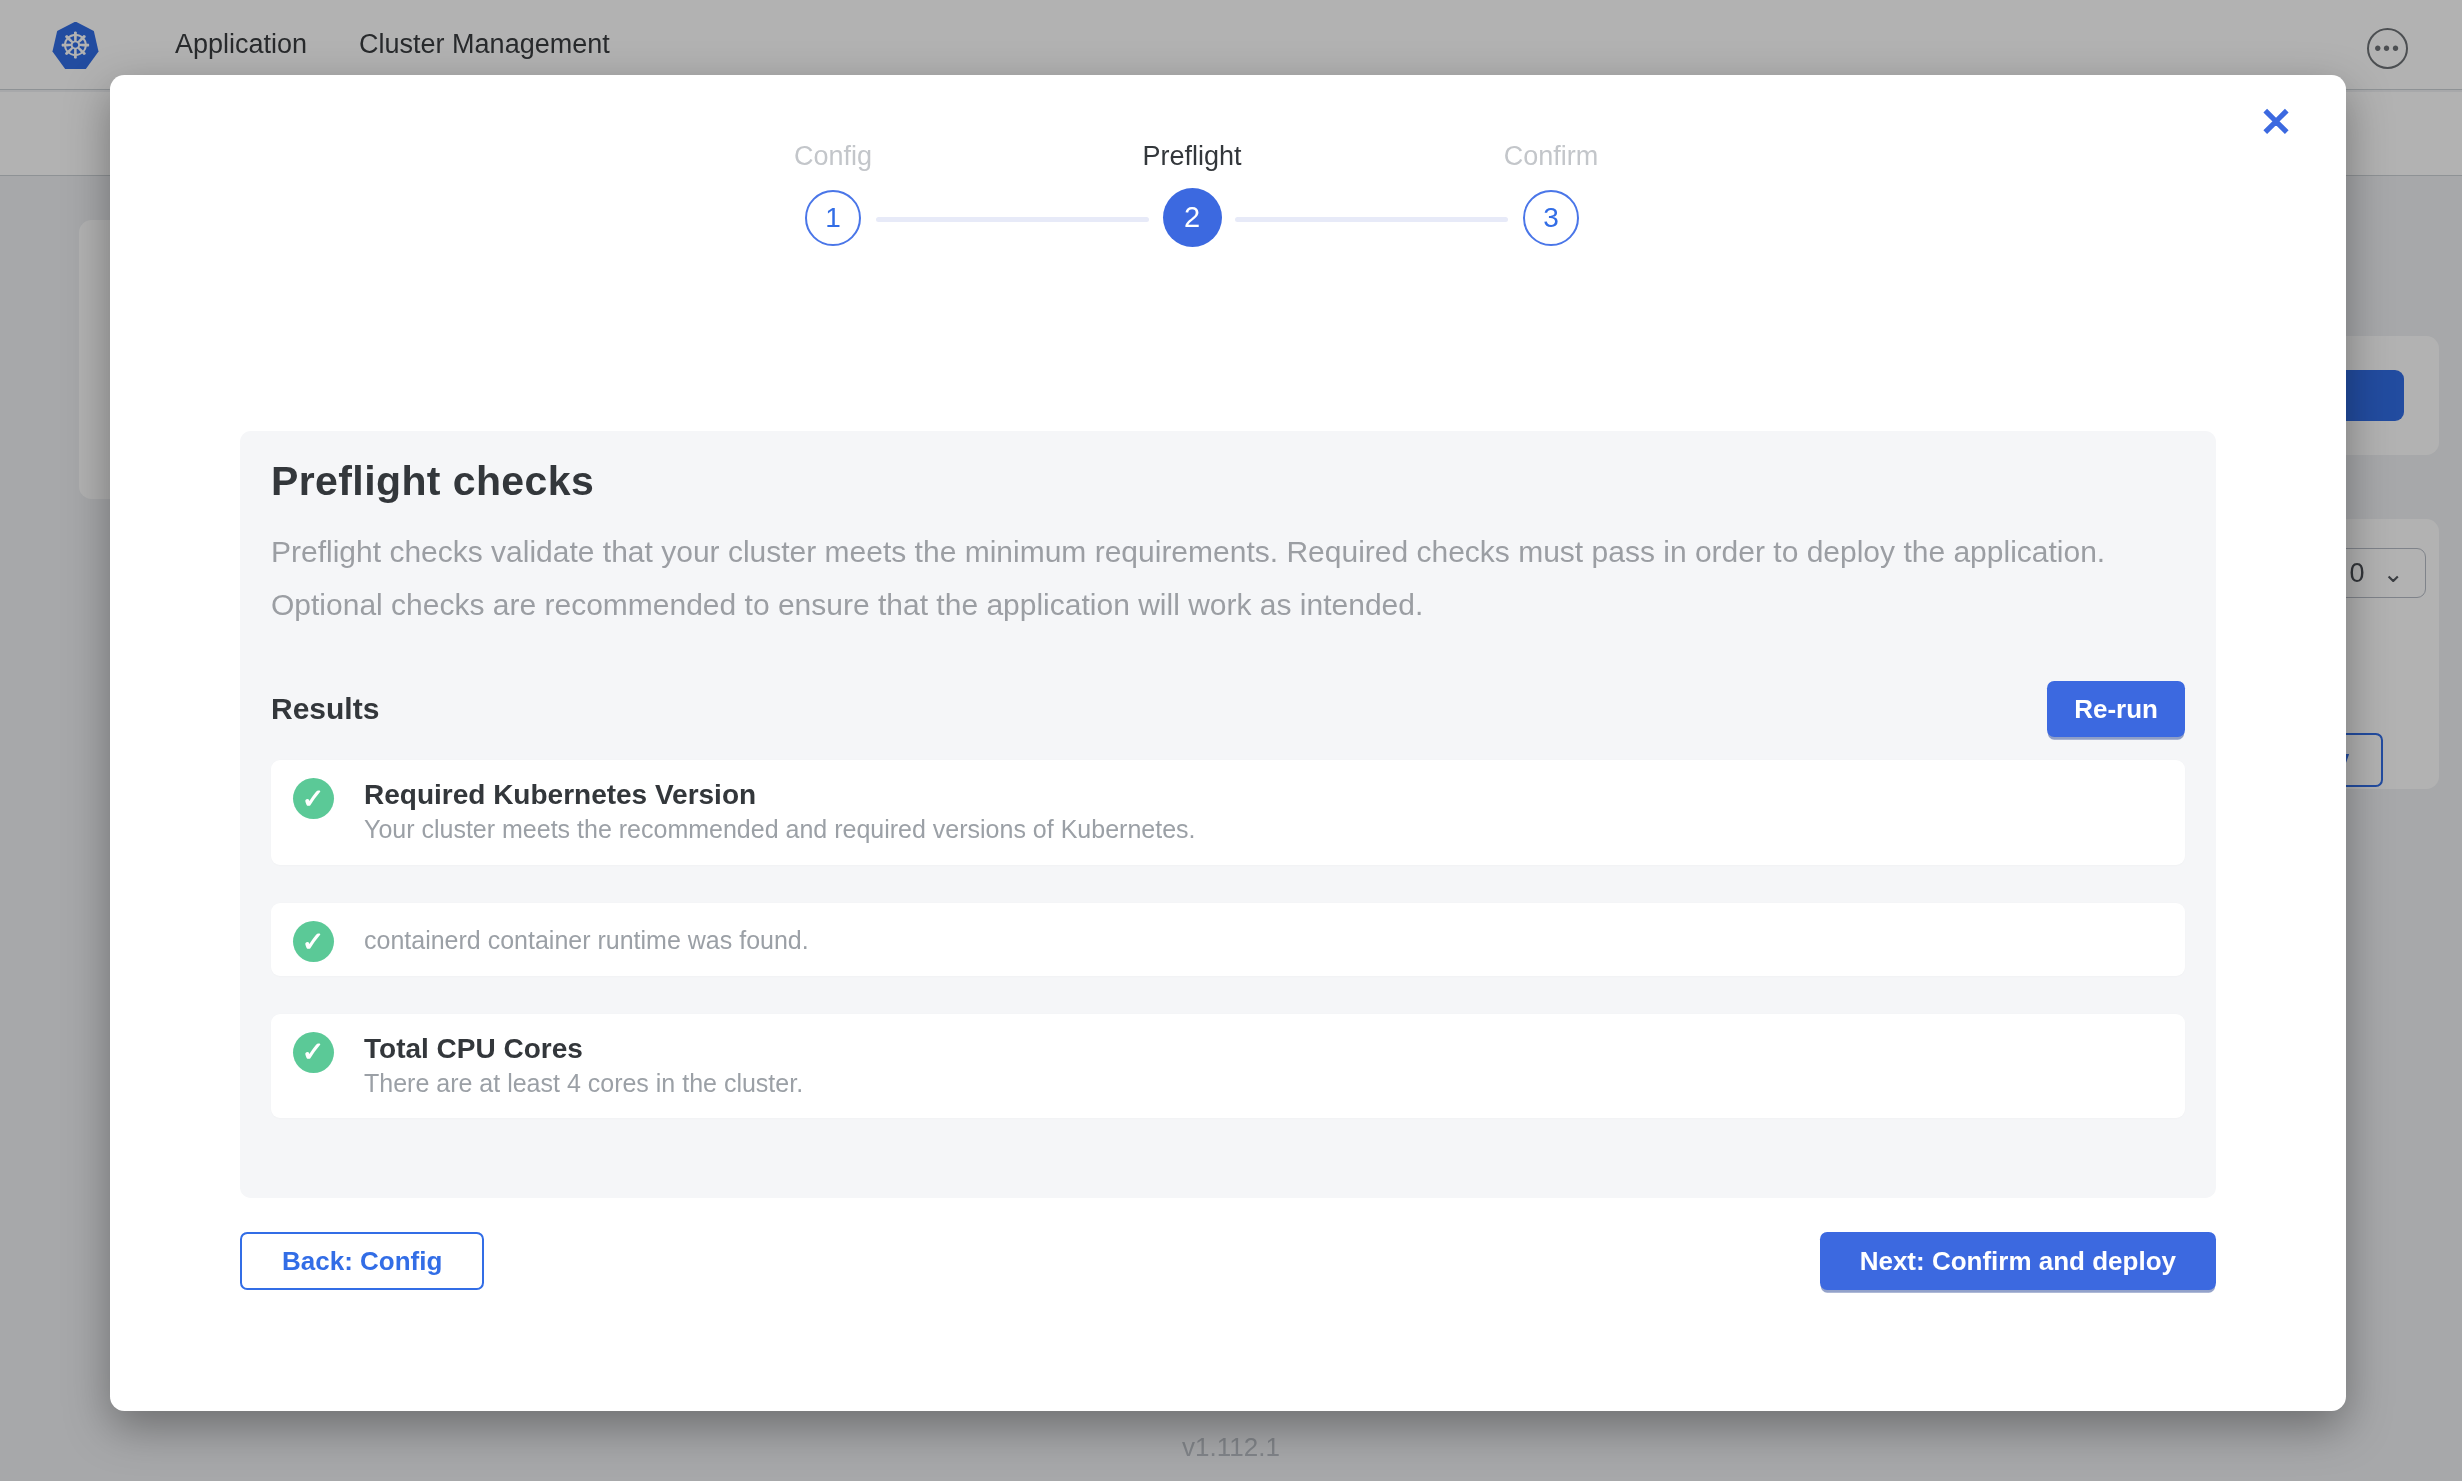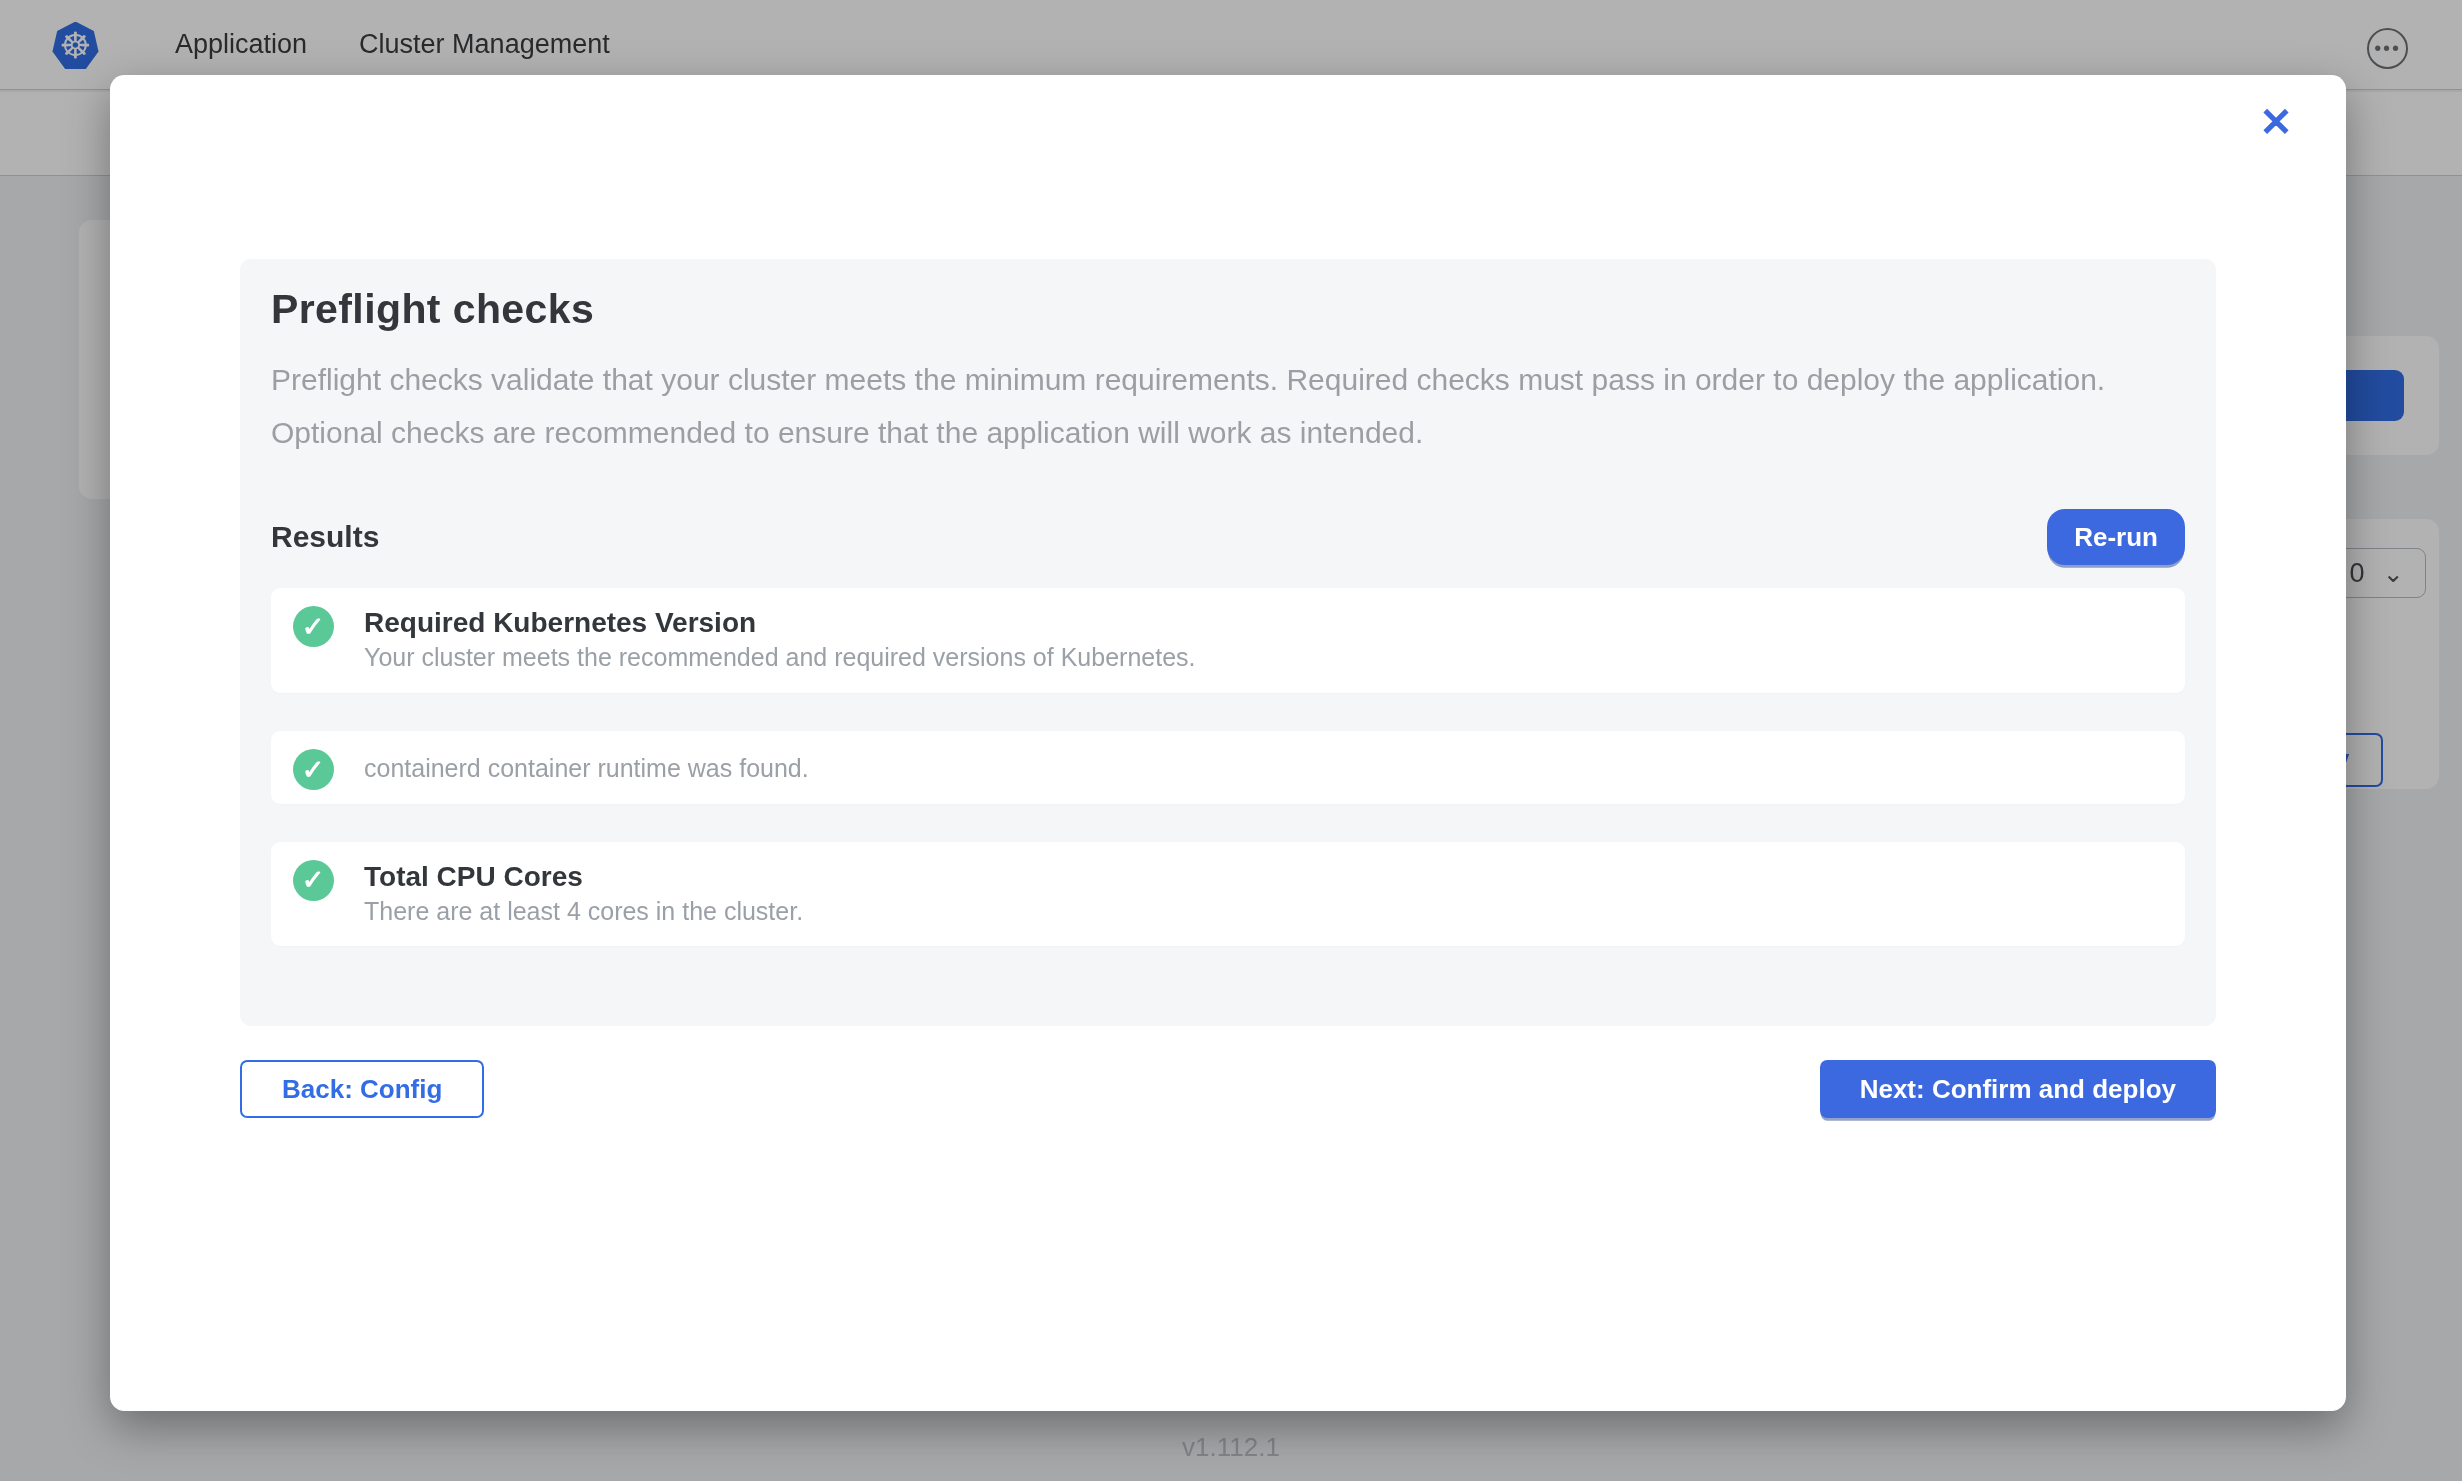--- a/index.html
+++ b/index.html
@@ -64,21 +64,21 @@
            padding:27px 31px 32px 31px; }
   .panel h1 { font-size:41px; font-weight:700; color:#33373b; letter-spacing:0.4px; }
   .panel .desc { margin-top:20px; max-width:1905px; font-size:30px; line-height:53px; color:#9b9ea3; }
   .results-row { margin-top:50px; display:flex; align-items:center; justify-content:space-between; }
   .results-row h2 { font-size:30px; font-weight:700; color:#33373b; }
 
   .btn { border:none; border-radius:7.2px; font-family:"Liberation Sans", sans-serif; font-weight:700;
          font-size:26px; cursor:pointer; }
   .btn-primary { background:#3c69e0; color:#ffffff; box-shadow:0 3.6px 0 -0.9px rgba(40,70,150,0.5); }
   .btn-outline { background:#ffffff; color:#326de6; border:2.7px solid #326de6; }
-  .rerun { height:56px; padding:0 27px;border-radius:18px; }
+  .rerun { height:56px; padding:0 27px; }
 
   .check-card { position:relative; background:#ffffff; border-radius:9px; padding:19px 25px 20.7px 93px;
                 margin-top:23.4px; box-shadow:0 0.9px 1.8px rgba(0,0,0,0.02); }
   .check-card + .check-card { margin-top:38px; }
   .check-icon { position:absolute; left:21.6px; top:18px; width:41px; height:41px; border-radius:50%;
                 background:#5bc997; color:#ffffff; font-size:27px; font-weight:700;
                 display:flex; align-items:center; justify-content:center; }
   .check-title { font-size:28px; font-weight:700; color:#33373b; }
   .check-msg { margin-top:4px; font-size:25px; color:#9ba0a6; }
 
@@ -120,20 +120,34 @@
     </div>
 
     <div class="app-version">v1.112.1</div>
   </div>
 
   <div class="overlay"></div>
 
   <div class="modal">
     <button class="close-btn">✕</button>
 
+    <div class="stepper">
+      <div class="step">
+        <div class="step-label">Config</div>
+        <div class="step-circle">1</div>
+      </div>
+      <div class="step active">
+        <div class="step-label">Preflight</div>
+        <div class="step-circle">2</div>
+      </div>
+      <div class="step">
+        <div class="step-label">Confirm</div>
+        <div class="step-circle">3</div>
+      </div>
+    </div>
 
     <section class="panel">
       <h1>Preflight checks</h1>
       <p class="desc">Preflight checks validate that your cluster meets the minimum requirements. Required checks must pass in order to deploy the application. Optional checks are recommended to ensure that the application will work as intended.</p>
 
       <div class="results-row">
         <h2>Results</h2>
         <button class="btn btn-primary rerun">Re-run</button>
       </div>
 

